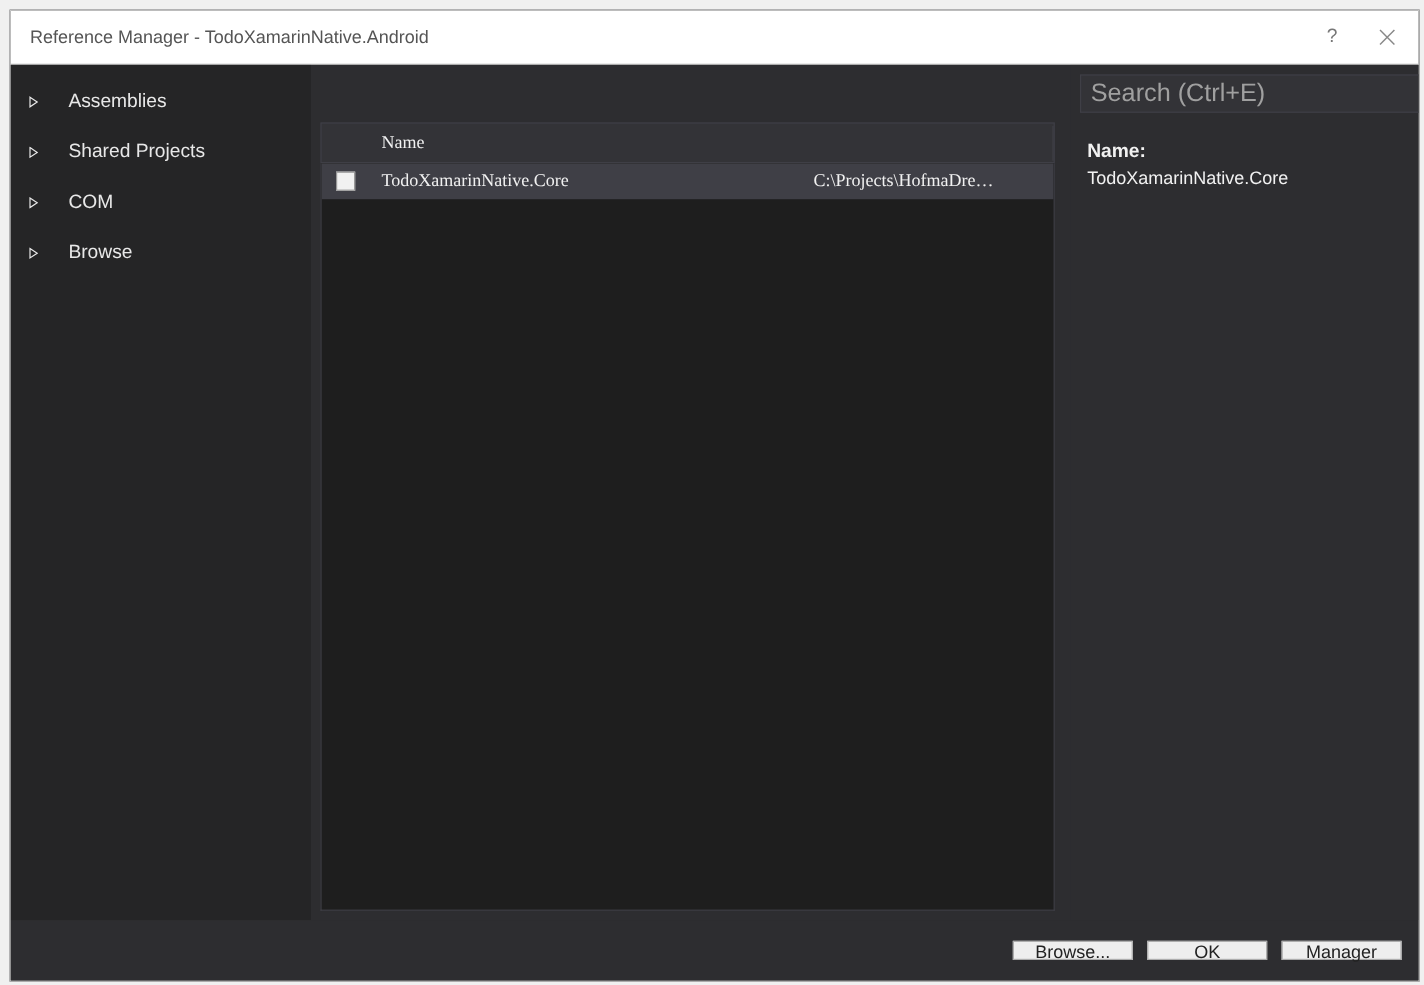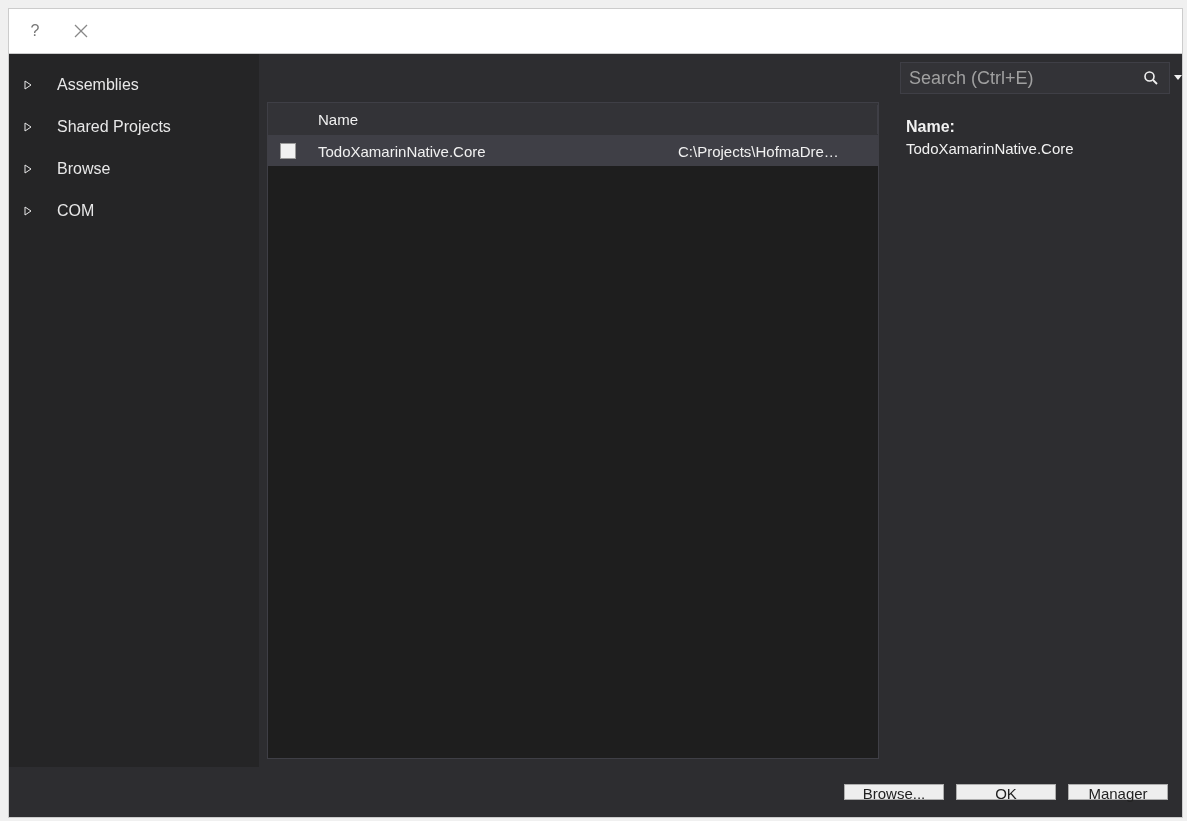--- a/index.html
+++ b/index.html
@@ -94,20 +94,21 @@
     justify-content: center;
   }
   .expander svg { display: block; }
 
   .center {
     flex: 1;
     display: flex;
     flex-direction: column;
     padding: 8px 13px 0 8px;
     min-width: 0;
+    font-family: Liberation Serif, serif;
   }
   .list-header {
     display: flex;
     align-items: center;
     background: #333337;
     border: 1px solid #3f3f46;
     height: 34px;
     margin: 40px 0 0 0;
   }
   .col-check {
@@ -202,21 +203,21 @@
     border: 1px solid #3f3f46;
     height: 32px;
     padding: 0 8px;
   }
   .search-box input {
     flex: 1;
     background: transparent;
     border: none;
     outline: none;
     color: #bef264;
-    font-size: 18px;
+    font-size: 21px;
   }
   .search-box input::placeholder { color: #a0a0a0; }
   .search-icon {
     color: #f1f1f1;
     display: flex;
     align-items: center;
     padding: 0 2px;
   }
   .search-dropdown {
     width: 16px;
@@ -261,20 +262,21 @@
     padding: 0 2px;
     font-family: inherit;
   }
 </style>
 </head>
 <body>
 
 <div class="dialog">
 
   <div class="titlebar">
+    <div class="titlebar-title">Reference Manager - TodoXamarinNative.Android</div>
     <div class="titlebar-controls">
       <div class="titlebar-help">?</div>
       <div class="titlebar-close">
         <svg width="14" height="14" viewBox="0 0 14 14">
             <line x1="1" y1="1" x2="13" y2="13" stroke="#888" stroke-width="1.2"></line>
             <line x1="13" y1="1" x2="1" y2="13" stroke="#888" stroke-width="1.2"></line>
           </svg>
       </div>
     </div>
   </div>
@@ -297,29 +299,29 @@
             </svg>
         </span>
         <span>Shared Projects</span>
       </div>
       <div class="sidebar-item">
         <span class="expander">
           <svg width="8" height="10" viewBox="0 0 8 10">
               <polygon points="1,1 7,5 1,9" fill="none" stroke="#e8e8e8" stroke-width="1"></polygon>
             </svg>
         </span>
-        <span>Browse</span>
+        <span>COM</span>
       </div>
       <div class="sidebar-item">
         <span class="expander">
           <svg width="8" height="10" viewBox="0 0 8 10">
               <polygon points="1,1 7,5 1,9" fill="none" stroke="#e8e8e8" stroke-width="1"></polygon>
             </svg>
         </span>
-        <span>COM</span>
+        <span>Browse</span>
       </div>
     </div>
 
     <div class="center">
       <div class="list-header">
         <div class="col-check"></div>
         <div class="col-name">Name</div>
       </div>
       <div class="list-body">
         <div class="list-row selected">

